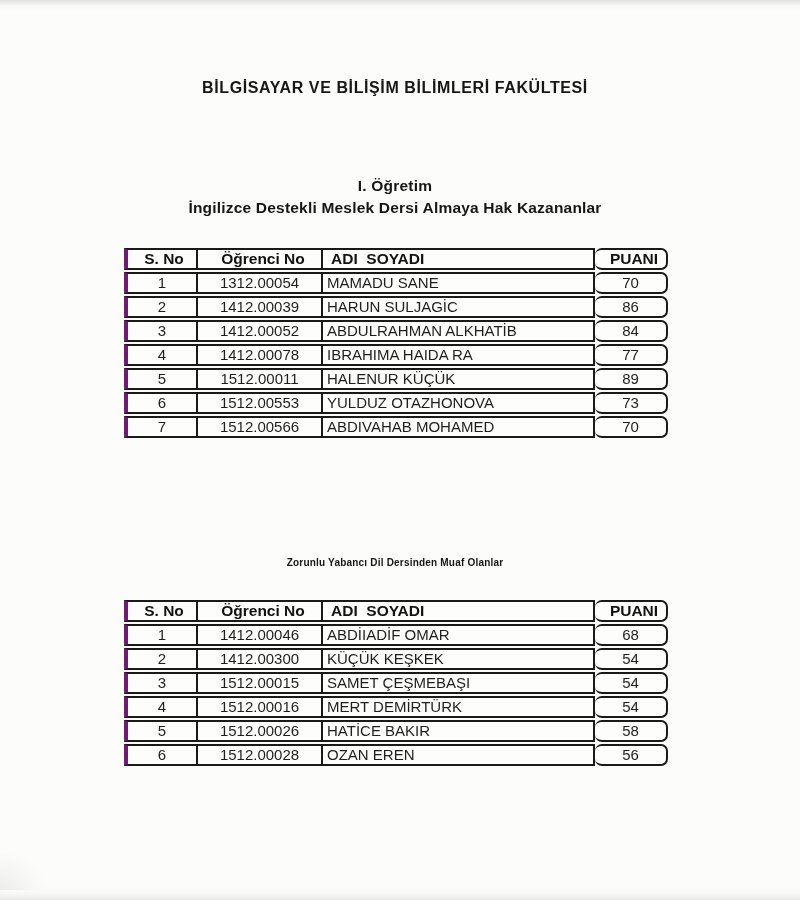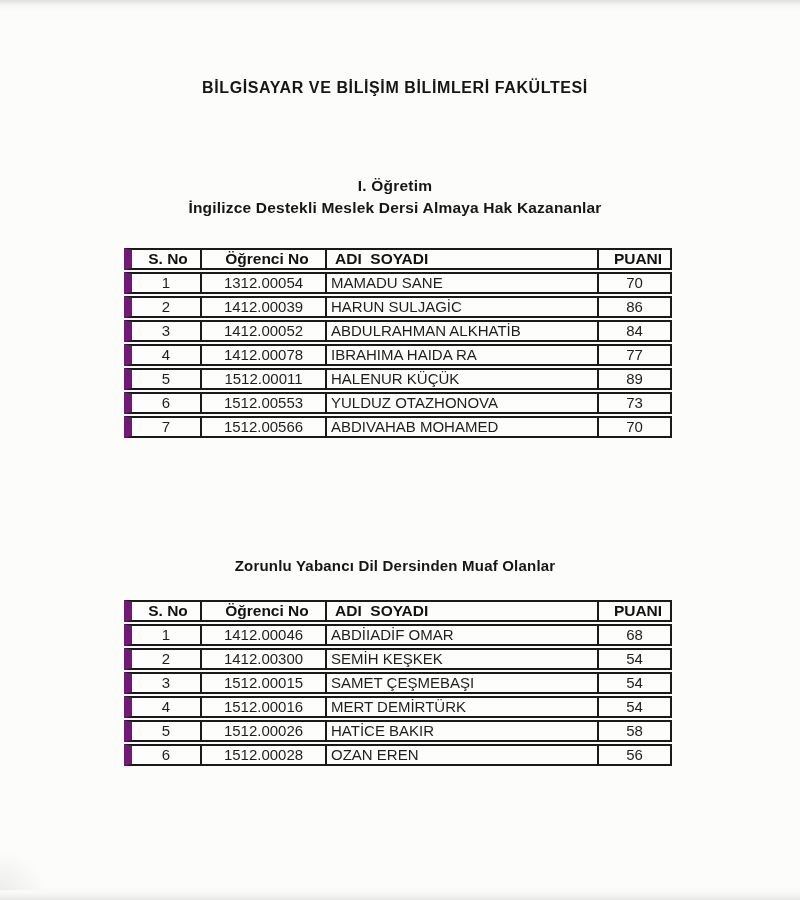--- a/index.html
+++ b/index.html
@@ -44,21 +44,21 @@
     left: 10px;
     width: 770px;
     text-align: center;
     font-weight: bold;
     color: #161616;
   }
   .faculty-title    { top: 79px;  font-size: 16px; letter-spacing: 0.6px; }
   .department-title { top: 127px; font-size: 16px; letter-spacing: 0.6px; }
   .subtitle-1       { top: 177px; font-size: 15.5px; letter-spacing: 0.2px; }
   .subtitle-2       { top: 199px; font-size: 15.5px; letter-spacing: 0.2px; }
-  .exempt-heading   { top: 557px; font-size: 15px; letter-spacing: 0.2px; }
+  .exempt-heading   { top: 557px; font-size: 10px; letter-spacing: 0.2px; }
 
   .score-table {
     position: absolute;
     left: 124px;
     border-collapse: separate;
     border-spacing: 0 2px;
   }
   .table-english { top: 246px; }
   .table-exempt  { top: 598px; }
 
@@ -67,34 +67,34 @@
     border: 2px solid #1a1a1a;
     border-left: none;
     height: 18px;
     padding: 0 4px;
     font-size: 15px;
     line-height: 18px;
     background: #fdfdfc;
   }
   .score-table th:first-child,
   .score-table td:first-child {
-    border-left: 8px solid #701a75;
+    border-left: 4px solid #701a75;
   }
   .score-table th {
     font-weight: bold;
     color: #121212;
     font-size: 15.5px;
     padding-left: 11px;
   }
   .score-table td { color: #1e1e1e; }
 
   .col-sno  { width: 56px;  text-align: center; }
   .col-no   { width: 108px; text-align: center; }
   .col-name { width: 258px; text-align: left; white-space: pre; }
-  .col-puan { width: 56px;  text-align: center; }
+  .col-puan { width: 56px;  text-align: center; border-radius: 7px; }
   th.col-sno, th.col-name { text-align: left; padding-left: 8px; }
   th.col-sno { text-align: center; }
 </style>
 </head>
 <body>
 
 <div class="page">
 
   <div class="scan-band-top"></div>
   <div class="scan-band-bottom"></div>
@@ -176,21 +176,21 @@
     <tbody>
         <tr>
           <td class="col-sno">1</td>
           <td class="col-no">1412.00046</td>
           <td class="col-name">ABDİIADİF OMAR</td>
           <td class="col-puan">68</td>
         </tr>
         <tr>
           <td class="col-sno">2</td>
           <td class="col-no">1412.00300</td>
-          <td class="col-name">SEMİH KEŞKEK</td>
+          <td class="col-name">KÜÇÜK KEŞKEK</td>
           <td class="col-puan">54</td>
         </tr>
         <tr>
           <td class="col-sno">3</td>
           <td class="col-no">1512.00015</td>
           <td class="col-name">SAMET ÇEŞMEBAŞI</td>
           <td class="col-puan">54</td>
         </tr>
         <tr>
           <td class="col-sno">4</td>

